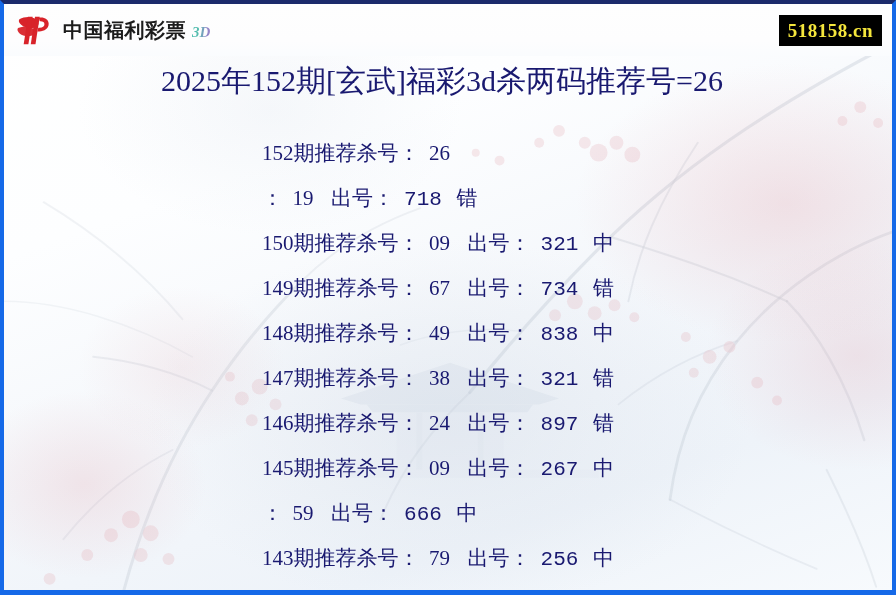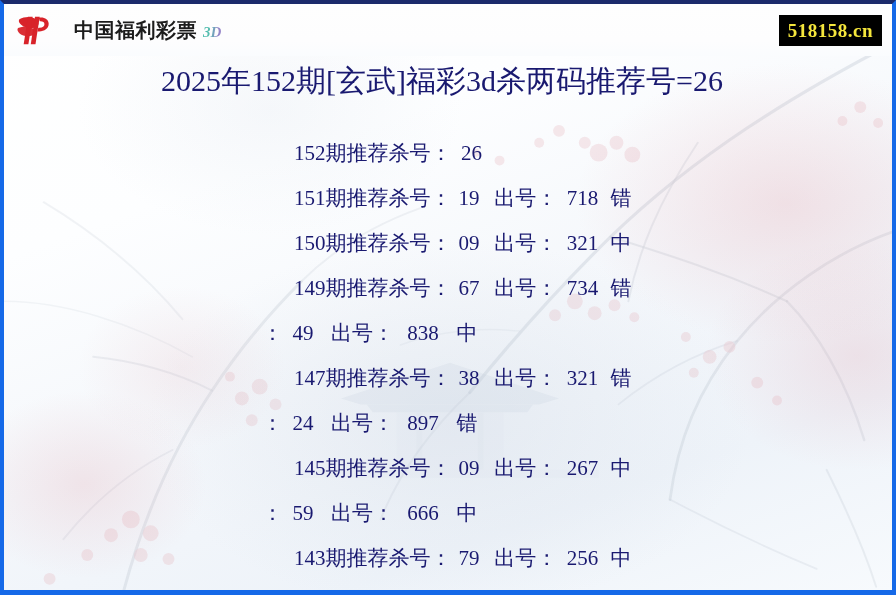--- a/index.html
+++ b/index.html
@@ -66,21 +66,21 @@
     height: 52px;
     display: flex;
     align-items: center;
     justify-content: space-between;
     padding: 0 10px 0 12px;
     box-sizing: border-box;
   }
   .brand {
     display: flex;
     align-items: center;
-    gap: 20px;
+    gap: 9px;
   }
   .brand-mark {
     width: 38px;
     height: 34px;
     flex: none;
     display: block;
   }
   .brand-text {
     display: flex;
     align-items: baseline;
@@ -147,24 +147,24 @@
     font-family: "Liberation Serif", "DejaVu Serif", serif;
     font-size: 21px;
     color: #191970;
     white-space: nowrap;
   }
   .row-inner {
     width: 372px;
     display: flex;
     align-items: baseline;
   }
-  .cell-issue { white-space: nowrap; margin-left: 32px; }
+  .cell-issue { white-space: nowrap; }
   .cell-kill  { width: 40px; text-align: center; white-space: nowrap; }
   .cell-out-label { white-space: nowrap; padding-left: 8px; }
-  .cell-out  { width: 58px; text-align: center; white-space: nowrap; }
+  .cell-out  { width: 58px; text-align: center; white-space: nowrap; font-family: Liberation Mono, monospace; }
   .cell-res  { width: 30px; text-align: center; white-space: nowrap; }
 </style>
 </head>
 <body>
 
 <div id="page">
 
   <div class="bg-layer bg-base"></div>
 
   <svg class="bg-layer bg-branches" viewBox="0 0 896 595" preserveAspectRatio="none">
@@ -270,21 +270,20 @@
       <span class="cell-kill">26</span>
       <span class="cell-out-label"></span>
       <span class="cell-colon"></span>
       <span class="cell-out"></span>
       <span class="cell-res"></span>
     </div>
       </div>
 
     <div class="row">
         <div class="row-inner">
-      <span class="cell-issue">151期推荐杀号</span>
       <span class="cell-colon">：</span>
       <span class="cell-kill">19</span>
       <span class="cell-out-label">出号</span>
       <span class="cell-colon">：</span>
       <span class="cell-out">718</span>
       <span class="cell-res">错</span>
     </div>
       </div>
 
     <div class="row">
@@ -306,20 +305,21 @@
       <span class="cell-kill">67</span>
       <span class="cell-out-label">出号</span>
       <span class="cell-colon">：</span>
       <span class="cell-out">734</span>
       <span class="cell-res">错</span>
     </div>
       </div>
 
     <div class="row">
         <div class="row-inner">
+      <span class="cell-issue">148期推荐杀号</span>
       <span class="cell-colon">：</span>
       <span class="cell-kill">49</span>
       <span class="cell-out-label">出号</span>
       <span class="cell-colon">：</span>
       <span class="cell-out">838</span>
       <span class="cell-res">中</span>
     </div>
       </div>
 
     <div class="row">
@@ -329,20 +329,21 @@
       <span class="cell-kill">38</span>
       <span class="cell-out-label">出号</span>
       <span class="cell-colon">：</span>
       <span class="cell-out">321</span>
       <span class="cell-res">错</span>
     </div>
       </div>
 
     <div class="row">
         <div class="row-inner">
+      <span class="cell-issue">146期推荐杀号</span>
       <span class="cell-colon">：</span>
       <span class="cell-kill">24</span>
       <span class="cell-out-label">出号</span>
       <span class="cell-colon">：</span>
       <span class="cell-out">897</span>
       <span class="cell-res">错</span>
     </div>
       </div>
 
     <div class="row">

